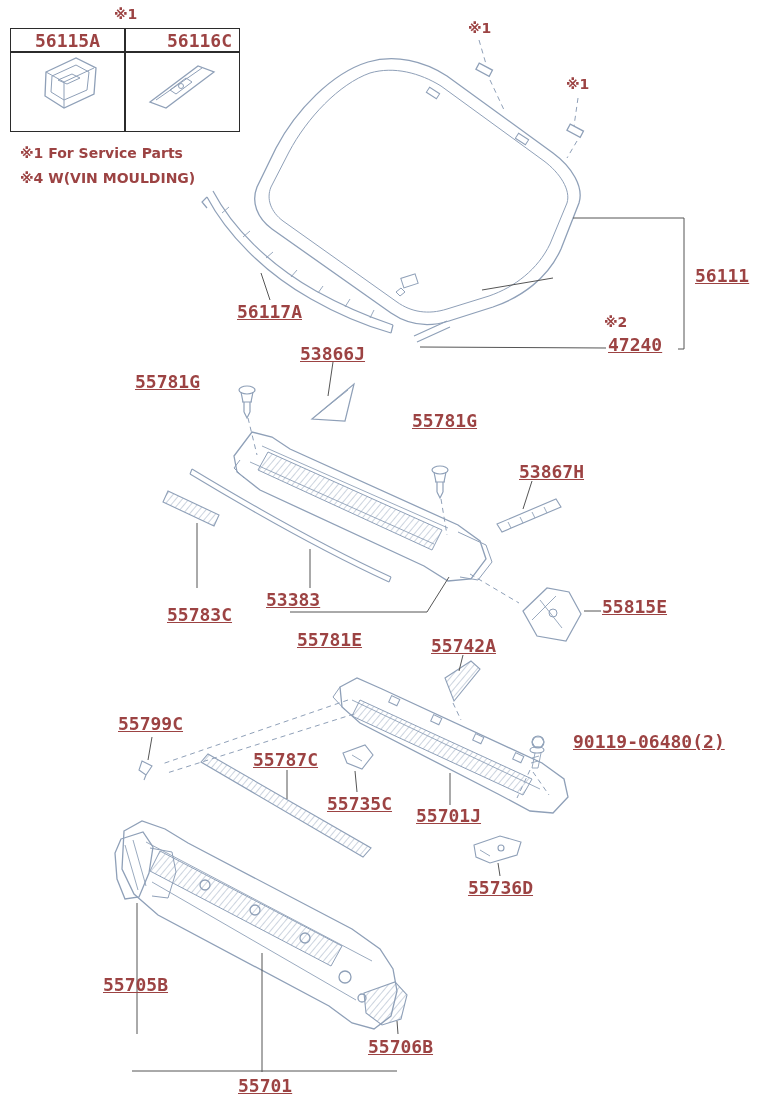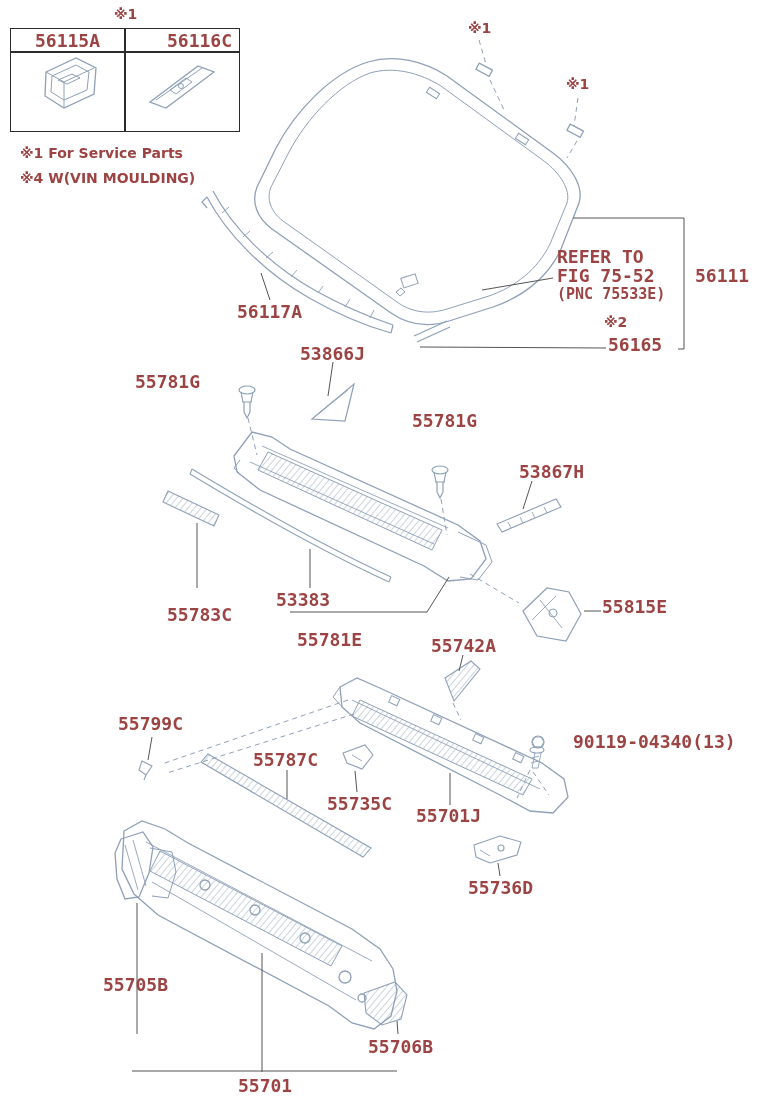--- a/index.html
+++ b/index.html
@@ -1,20 +1,20 @@
 <!DOCTYPE html>
 <html><head>
 <meta charset="utf-8">
 <style>
   html,body{margin:0;padding:0;background:#fff;}
   .page{position:relative;width:760px;height:1112px;background:#ffffff;overflow:hidden;
         font-family:"DejaVu Sans",sans-serif;}
   .art{position:absolute;left:0;top:0;}
   .plabel{position:absolute;font:bold 18px "DejaVu Sans Mono",monospace;color:#9c4343;
-          white-space:nowrap;line-height:19px;}
+          white-space:nowrap;line-height:19px;text-decoration:underline;}
   .pmark{position:absolute;font:bold 14px "DejaVu Sans",sans-serif;color:#9c4343;white-space:nowrap;}
   .note{position:absolute;font:bold 14px "DejaVu Sans",sans-serif;color:#9c4343;white-space:nowrap;text-align:center;}
   .refer{position:absolute;font:bold 18px "DejaVu Sans Mono",monospace;color:#9c4343;
          line-height:19px;white-space:nowrap;}
   .refer-small{font-size:15px;}
   .fig-num{position:absolute;font:13px "DejaVu Sans Mono",monospace;color:#8f8f8f;margin-top:24px;}
   .legend-table{position:absolute;left:10px;top:28px;width:230px;height:104px;
                 border:1.5px solid #2b2b2b;box-sizing:border-box;}
   .lt-vline{position:absolute;left:113px;top:0;width:1.5px;height:100%;background:#2b2b2b;}
   .lt-hline{position:absolute;left:0;top:22px;width:100%;height:1.5px;background:#2b2b2b;}
@@ -209,41 +209,36 @@
   </div>
   <div class="pmark" style="left:114px;top:6px">※1</div>
 
   <div class="note" style="left:20px;top:145px">※1 For Service Parts</div>
   <div class="note" style="left:20px;top:170px">※4 W(VIN MOULDING)</div>
 
   <div class="pmark" style="left:468px;top:20px">※1</div>
   <div class="pmark" style="left:566px;top:76px">※1</div>
   <div class="pmark" style="left:604px;top:314px">※2</div>
 
-  <div class="refer" style="left:557px;top:247px">
-    <div>REFER TO</div>
-    <div>FIG 75-52</div>
-    <div class="refer-small">(PNC 75533E)</div>
-  </div>
 
   <div class="plabel" style="left:695px;top:266px">56111</div>
-  <div class="plabel" style="left:608px;top:335px">56165</div>
+  <div class="plabel" style="left:608px;top:335px">47240</div>
   <div class="plabel" style="left:237px;top:302px">56117A</div>
   <div class="plabel" style="left:300px;top:344px">53866J</div>
   <div class="plabel" style="left:135px;top:372px">55781G</div>
   <div class="plabel" style="left:412px;top:411px">55781G</div>
   <div class="plabel" style="left:519px;top:462px">53867H</div>
   <div class="plabel" style="left:167px;top:605px">55783C</div>
-  <div class="plabel" style="left:276px;top:590px">53383</div>
+  <div class="plabel" style="left:266px;top:590px">53383</div>
   <div class="plabel" style="left:297px;top:630px">55781E</div>
   <div class="plabel" style="left:602px;top:597px">55815E</div>
   <div class="plabel" style="left:431px;top:636px">55742A</div>
   <div class="plabel" style="left:118px;top:714px">55799C</div>
   <div class="plabel" style="left:253px;top:750px">55787C</div>
-  <div class="plabel" style="left:573px;top:732px">90119-04340(13)</div>
+  <div class="plabel" style="left:573px;top:732px">90119-06480(2)</div>
   <div class="plabel" style="left:327px;top:794px">55735C</div>
   <div class="plabel" style="left:416px;top:806px">55701J</div>
   <div class="plabel" style="left:468px;top:878px">55736D</div>
   <div class="plabel" style="left:103px;top:975px">55705B</div>
   <div class="plabel" style="left:368px;top:1037px">55706B</div>
   <div class="plabel" style="left:238px;top:1076px">55701</div>
 
   <div class="fig-num" style="left:696px;top:1085px">553071</div>
 
 </div>

